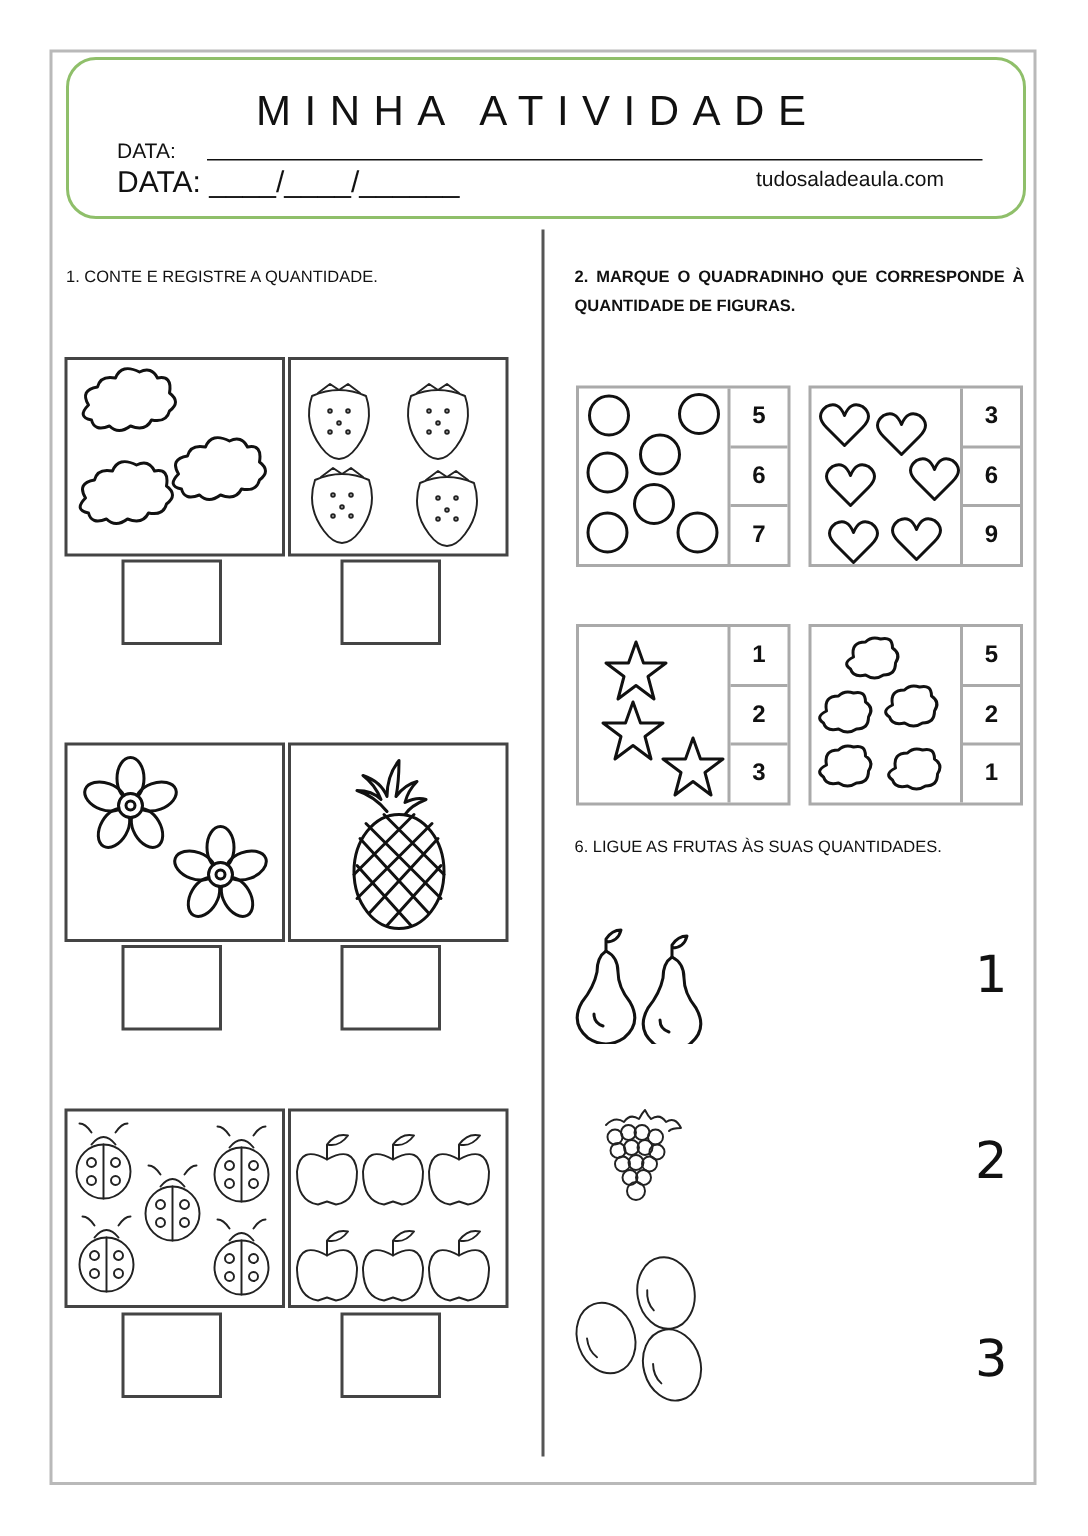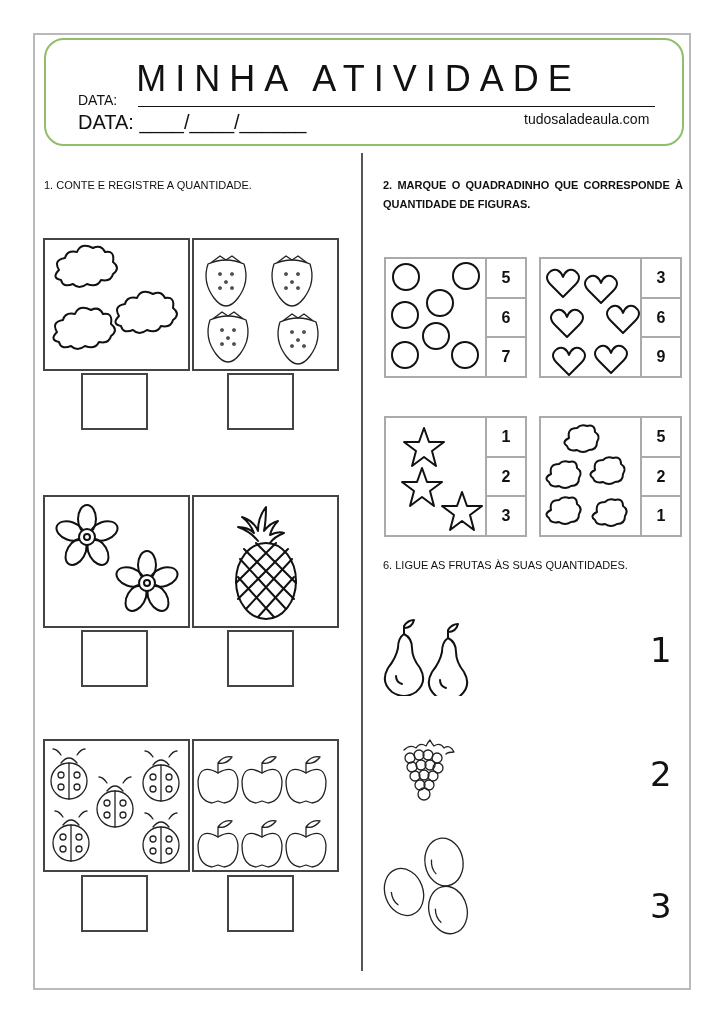--- a/index.html
+++ b/index.html
@@ -3,26 +3,26 @@
 <meta charset="utf-8">
 <style>
   html, body { margin:0; padding:0; background:#ffffff; }
   body { width:725px; height:1024px; position:relative; overflow:hidden;
          font-family:"Liberation Sans", sans-serif; color:#111; }
   .abs { position:absolute; }
   .page-border { left:33px; top:33px; width:658px; height:957px;
                  border:2px solid #b9b9b9; box-sizing:border-box; }
   .header { left:44px; top:38px; width:640px; height:108px;
             border:2px solid #8fbf6a; border-radius:20px; box-sizing:border-box; }
-  .title { left:0; top:58px; width:717px; text-align:center; font-size:36px;
+  .title { left:0; top:58px; width:717px; text-align:center; font-size:28px;
            letter-spacing:9px; color:#111; }
   .nome { left:78px; top:92px; font-size:14px; }
   .nome-line { left:138px; top:106px; width:517px; border-bottom:1px solid #111; }
   .data { left:78px; top:111px; font-size:20px; }
-  .site { left:504px; top:111px; font-size:14px;margin-left:20px; }
+  .site { left:504px; top:111px; font-size:14px; }
   .divider { left:361px; top:153px; width:2px; height:818px; background:#555; }
   .q-title { font-size:11px; line-height:19px; color:#111; }
   .q1 { left:44px; top:176px; width:300px; }
   .q2 { left:383px; top:176px; width:300px; text-align:justify;font-weight:bold; }
   .q3 { left:383px; top:556px; width:300px; text-align:justify; }
   .pic-box { border:2px solid #444; box-sizing:border-box; background:#fff; }
   .ans-box { border:2px solid #444; box-sizing:border-box; width:67px; height:57px; background:#fff; }
   .choice-box { border:2px solid #aaa; box-sizing:border-box; background:#fff; }
   .choice-col { position:absolute; right:0; top:0; width:40px; height:100%;
                 border-left:2px solid #aaa; box-sizing:border-box; display:flex; flex-direction:column; }

